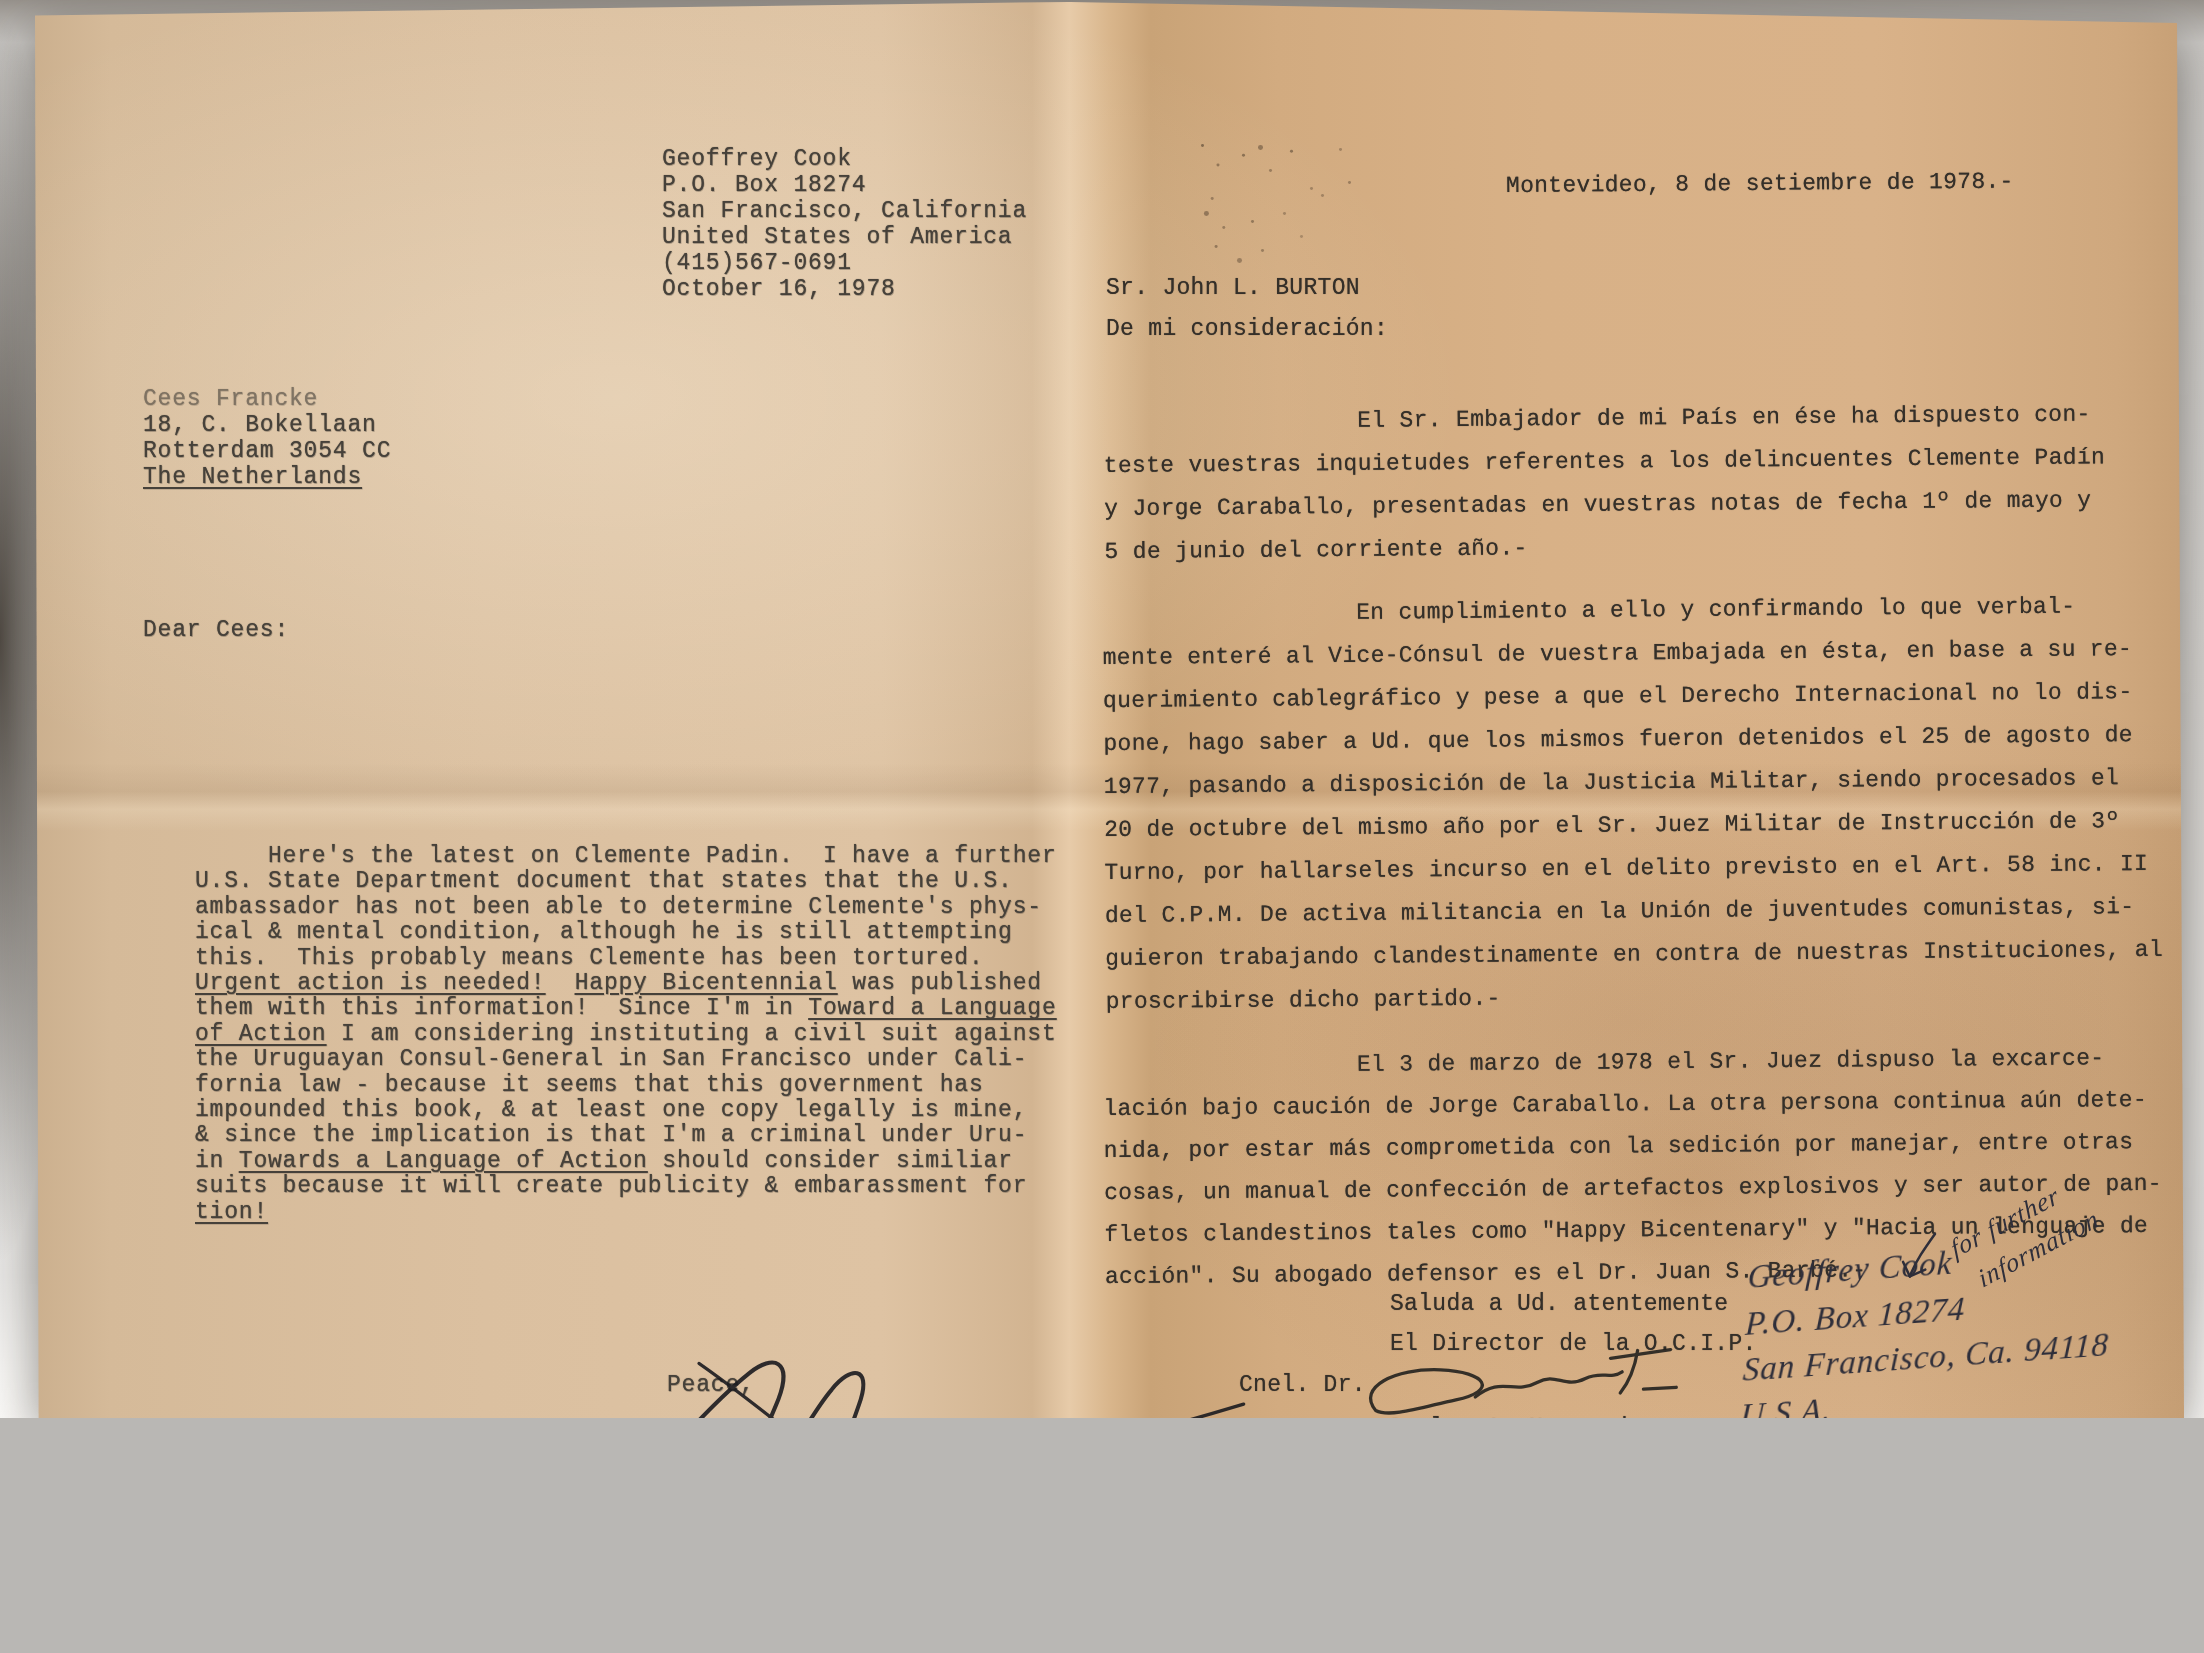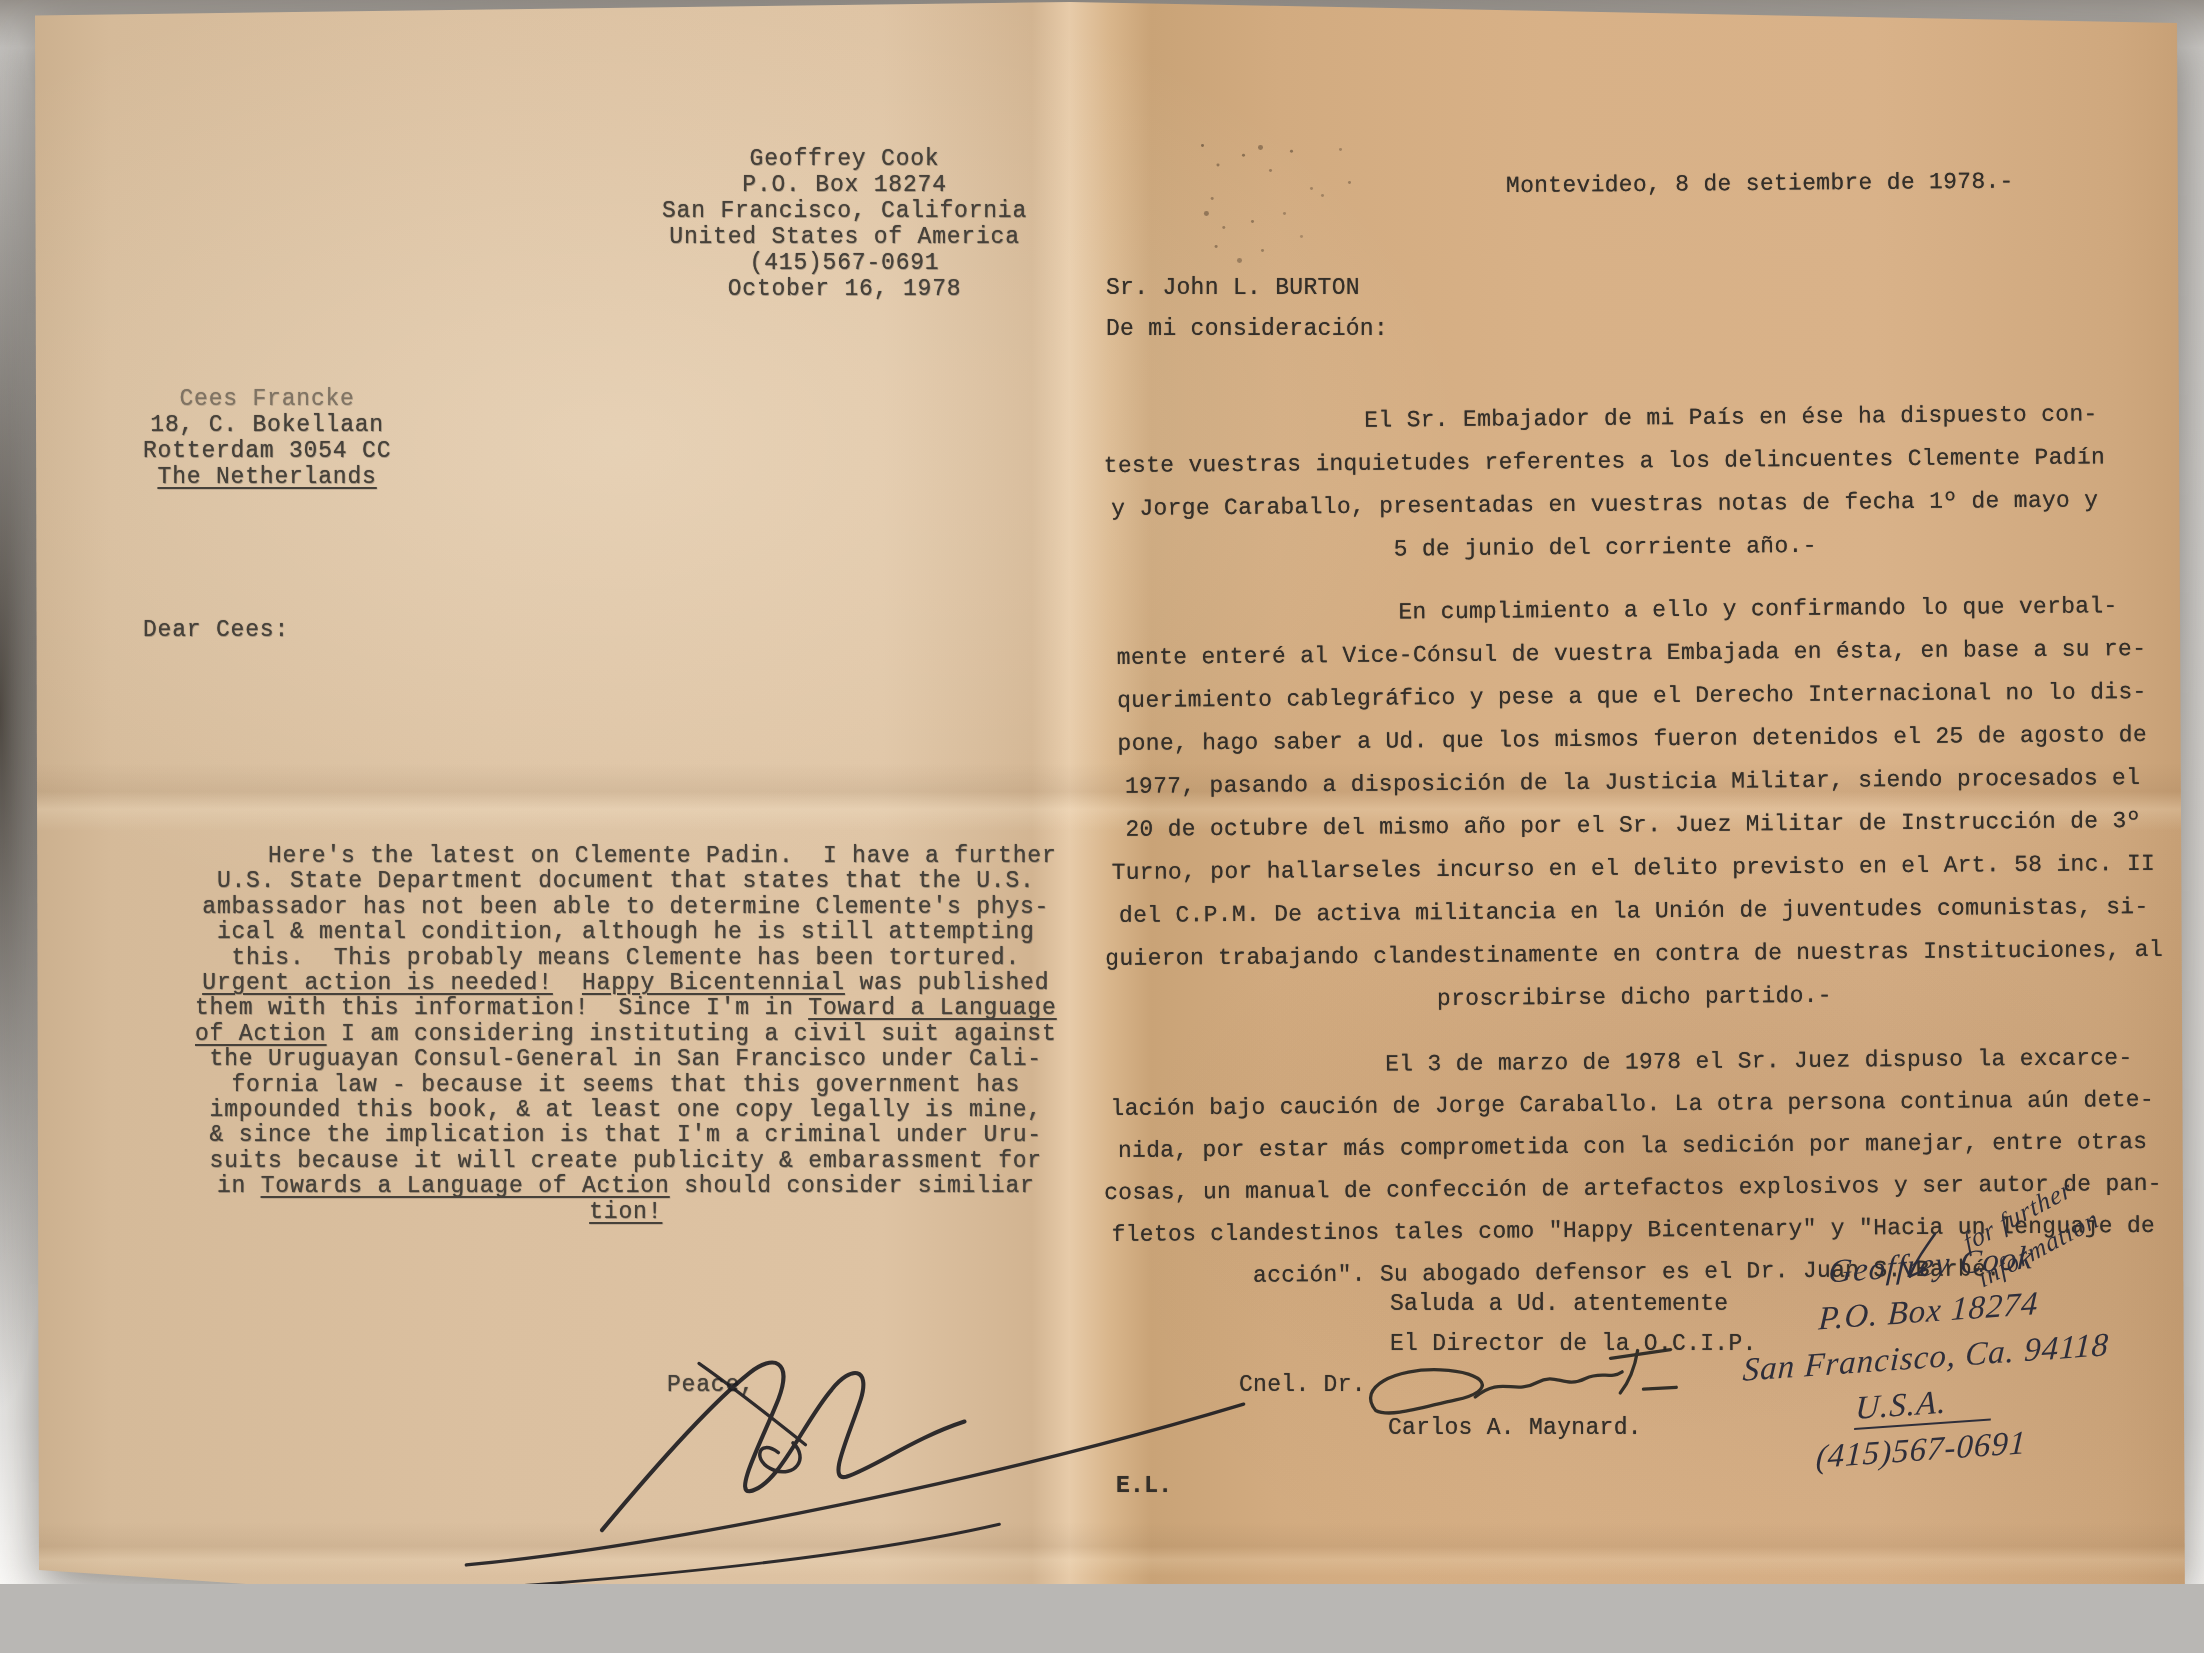--- a/index.html
+++ b/index.html
@@ -1,20 +1,20 @@
 <!DOCTYPE html>
 <html><head>
 <meta charset="utf-8">
 <style>
   html,body{margin:0;padding:0;background:#b9b7b4;}
-  .scene{position:relative;width:2205px;height:1584px;overflow:hidden;
+  .scene{position:relative;width:2205px;height:1418px;overflow:hidden;
     background:
       radial-gradient(ellipse 4% 55% at 0% 45%, rgba(35,28,20,0.75), rgba(35,28,20,0) 80%),
       linear-gradient(180deg,#97928c 0%,#c9c7c4 3%,#d9d7d4 50%,#e8e7e5 90%,#f7f6f4 97%,#fbfaf8 100%);
-    font-family:"Liberation Mono","DejaVu Sans Mono",monospace;text-align:center;}
+    font-family:"Liberation Mono","DejaVu Sans Mono",monospace;}
   .paper-wrap{position:absolute;inset:0;filter:drop-shadow(0 17.5px 25px rgba(40,33,25,0.5));}
   .paper{position:absolute;inset:0;
     clip-path:polygon(35px 15.5px,1070px 1.9px,2177px 23px,2185px 1609px,1075px 1640px,39px 1570px);
     background:
       radial-gradient(ellipse 55% 45% at 28% 28%, rgba(255,246,228,0.30), rgba(255,246,228,0) 70%),
       radial-gradient(ellipse 50% 42% at 86% 78%, rgba(95,55,22,0.10), rgba(95,55,22,0) 70%),
       radial-gradient(ellipse 30% 25% at 74% 72%, rgba(120,75,35,0.08), rgba(120,75,35,0) 75%),
       linear-gradient(90deg,#c7ab89 0%,#d5ba99 5%,#dbc0a0 22%,#dec3a3 40%,#d2b491 46.8%,
         #e7cba9 48.5%,#d9b68c 50.3%,#c9a377 52.2%,#d2ab80 58%,#d8b187 70%,#d9b289 85%,#cfa87e 96%,#c49d73 100%);}
   .crease-h1,.crease-h2{position:absolute;left:0;width:100%;pointer-events:none;}
@@ -87,22 +87,22 @@
           <div class="tl"><span>ambassador has not been able to determine Clemente's phys-</span></div>
           <div class="tl"><span>ical &amp; mental condition, although he is still attempting</span></div>
           <div class="tl"><span>this.  This probably means Clemente has been tortured.</span></div>
           <div class="tl"><span class="u">Urgent action is needed!</span><span>  </span><span class="u">Happy Bicentennial</span><span> was published</span></div>
           <div class="tl"><span>them with this information!  Since I'm in </span><span class="u">Toward a Language</span></div>
           <div class="tl"><span class="u">of Action</span><span> I am considering instituting a civil suit against</span></div>
           <div class="tl"><span>the Uruguayan Consul-General in San Francisco under Cali-</span></div>
           <div class="tl"><span>fornia law - because it seems that this government has</span></div>
           <div class="tl"><span>impounded this book, &amp; at least one copy legally is mine,</span></div>
           <div class="tl"><span>&amp; since the implication is that I'm a criminal under Uru-</span></div>
+          <div class="tl"><span>in </span><span class="u">Towards a Language of Action</span><span> should consider similiar</span></div>
           <div class="tl"><span>suits because it will create publicity &amp; embarassment for</span></div>
-          <div class="tl"><span>in </span><span class="u">Towards a Language of Action</span><span> should consider similiar</span></div>
           <div class="tl"><span class="u">tion!</span></div>
         </div>
 
       <div class="blk typed-left" style="left:667px;top:1372px;">Peace,</div>
 
       <svg class="sig" style="left:456px;top:1344px;" width="796" height="252" viewBox="0 0 820 260" fill="none" stroke="#1b1b20" stroke-linecap="round" opacity="0.9">
         <path d="M 10 228 C 220 208 560 138 812 62" stroke-width="3.4"></path>
         <path d="M 28 252 C 230 238 430 216 560 186" stroke-width="3"></path>
         <path d="M 150 192 C 200 132 262 62 302 30 C 327 10 347 17 332 57 C 314 102 287 152 302 152 C 332 147 357 82 387 47 C 407 22 427 24 417 57 C 404 97 382 142 402 137 C 432 127 472 97 524 80" stroke-width="4.2"></path>
         <path d="M 332 112 C 310 96 305 122 327 130 C 349 138 364 118 347 102" stroke-width="3.6"></path>

